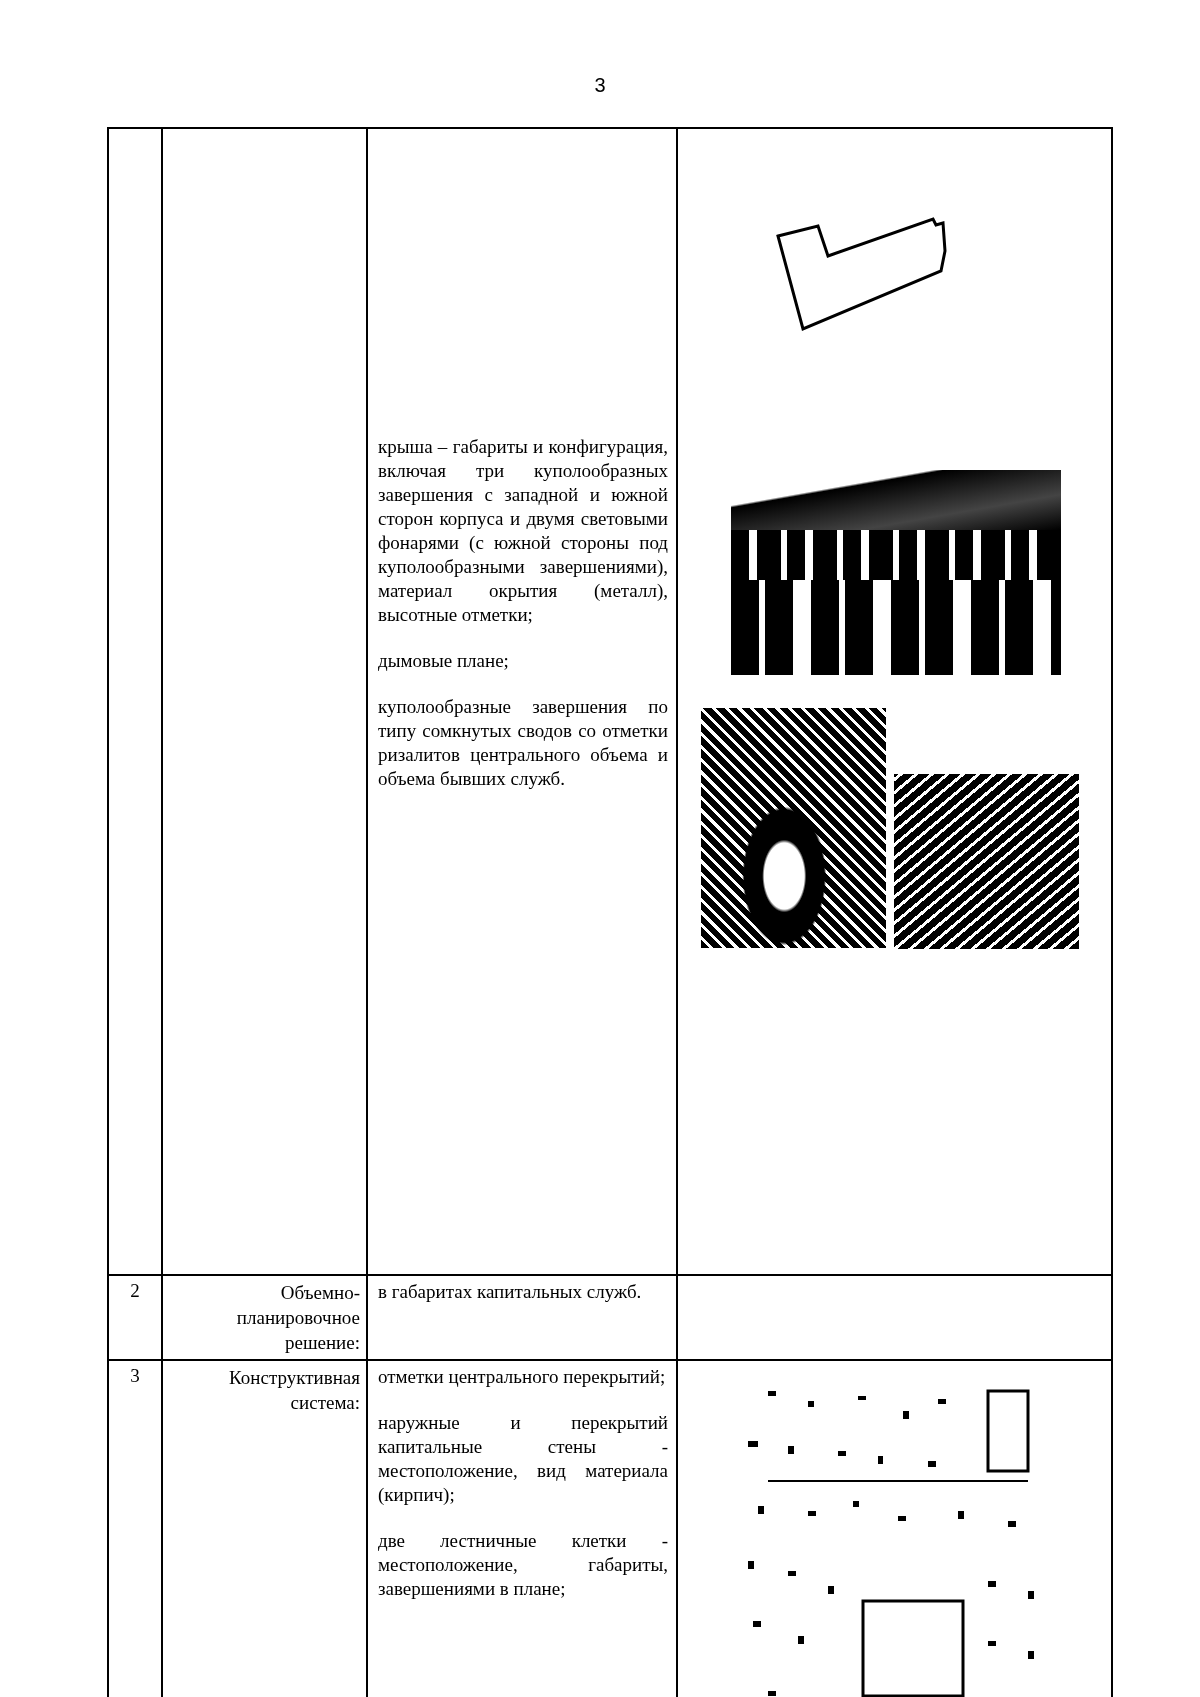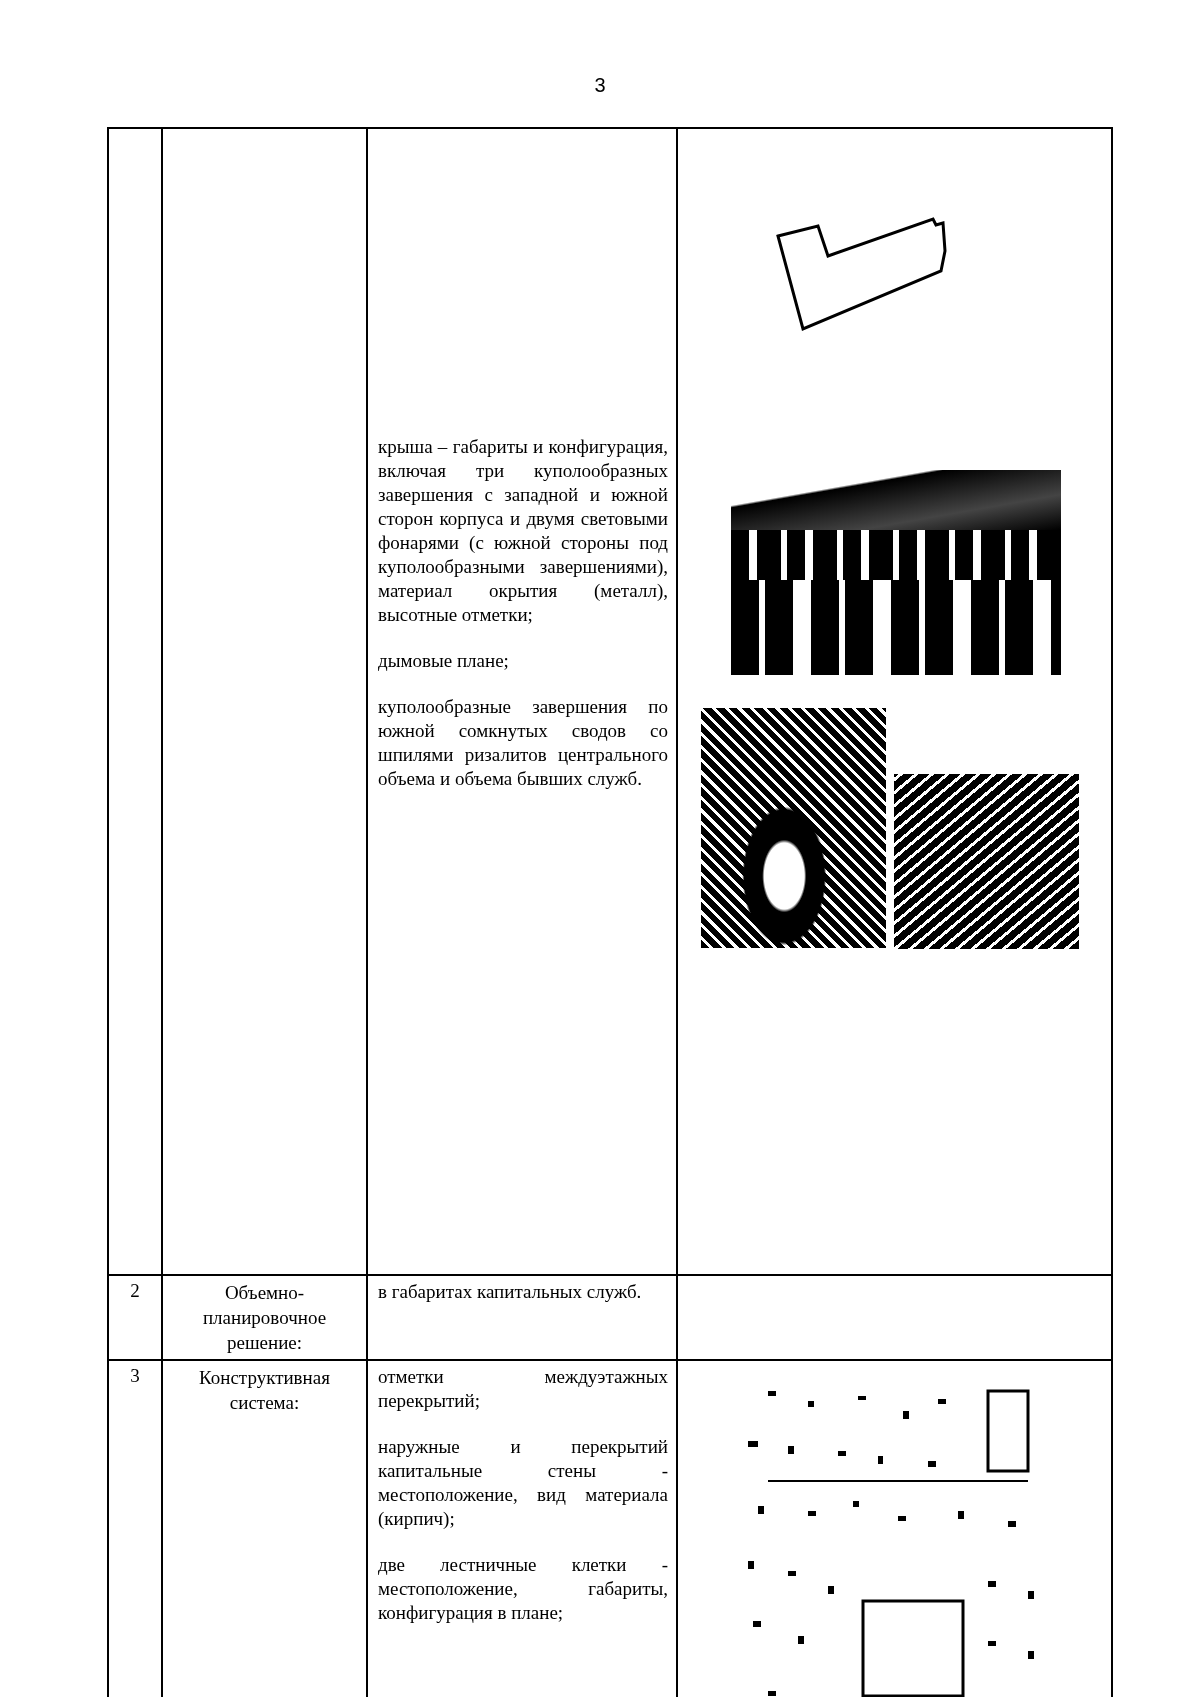--- a/index.html
+++ b/index.html
@@ -5,21 +5,21 @@
   html, body { margin: 0; padding: 0; background: #ffffff; }
   body { width: 1200px; height: 1697px; position: relative; overflow: hidden;
          font-family: "Liberation Serif", "DejaVu Serif", serif; color: #000; }
   .page-num { position: absolute; top: 74px; left: 0; width: 1200px; text-align: center;
               font-family: "Liberation Sans", sans-serif; font-size: 20px; }
   table.main { position: absolute; left: 107px; top: 127px; width: 1004px;
                border-collapse: collapse; table-layout: fixed; }
   table.main td { border: 2px solid #000; vertical-align: top; padding: 0; }
   col.c1 { width: 54px; } col.c2 { width: 205px; } col.c3 { width: 310px; } col.c4 { width: 435px; }
   .num { text-align: center; font-size: 19px; padding-top: 4px !important; }
-  .name { text-align: center; font-size: 19px; line-height: 25px; padding: 4px 6px 0 6px !important; }
+  .name { text-align: right; font-size: 19px; line-height: 25px; padding: 4px 6px 0 6px !important; }
   .txt { font-size: 19px; line-height: 24px; text-align: justify; padding: 4px 8px 0 10px !important; }
   .txt p { margin: 0 0 22px 0; }
   .r1 td { height: 839px; margin-left: 48px; }
   .r2 td { height: 79px; }
   .r3 td { height: 512px; }
   .r1 .txt { padding-top: 306px !important; }
   .imgcell { position: relative; }
   .ph { position: absolute; }
 </style>
 </head>
@@ -35,21 +35,21 @@
       <col class="c4">
     </colgroup>
 
   <tbody>
       <tr class="r1">
     <td class="num"></td>
     <td class="name"></td>
     <td class="txt">
       <p>крыша – габариты и конфигурация, включая три куполообразных завершения с западной и южной сторон корпуса и двумя световыми фонарями (с южной стороны под куполообразными завершениями), материал окрытия (металл), высотные отметки;</p>
       <p>дымовые плане;</p>
-      <p>куполообразные завершения по южной сомкнутых сводов со шпилями ризалитов центрального объема и объема бывших служб.</p>
+      <p>куполообразные завершения по типу сомкнутых сводов со отметки ризалитов центрального объема и объема бывших служб.</p>
     </td>
     <td class="imgcell">
       <svg class="ph" style="left:95px;top:82px" width="210" height="130" viewBox="0 0 210 130">
         <path d="M5 25 L45 15 L55 45 L160 8 L163 14 L170 12 L172 40 L168 60 L30 118 Z" fill="none" stroke="#000" stroke-width="3"></path>
       </svg>
       <div class="ph" style="left:53px;top:341px;width:330px;height:205px;background:
         repeating-linear-gradient(90deg,#000 0 18px,#fff 18px 26px,#000 26px 50px,#fff 50px 56px),#000;">
         <div style="position:absolute;left:0;top:0;width:100%;height:60px;background:linear-gradient(170deg,#fff 30%,#000 32%,#444 70%,#000);"></div>
         <div style="position:absolute;left:0;bottom:0;width:100%;height:95px;background:repeating-linear-gradient(90deg,#000 0 28px,#fff 28px 34px,#000 34px 62px,#fff 62px 80px);"></div>
       </div>
@@ -68,23 +68,23 @@
     <td class="txt">
       <p>в габаритах капитальных служб.</p>
     </td>
     <td></td>
   </tr>
 
   <tr class="r3">
     <td class="num">3</td>
     <td class="name">Конструктивная система:</td>
     <td class="txt">
-      <p>отметки междуэтажных перекрытий;</p>
+      <p>отметки центрального перекрытий;</p>
       <p>наружные и перекрытий капитальные стены - местоположение, вид материала (кирпич);</p>
-      <p>две лестничные клетки - местоположение, габариты, конфигурация в плане;</p>
+      <p>две лестничные клетки - местоположение, габариты, завершениями в плане;</p>
     </td>
     <td class="imgcell">
       <svg class="ph" style="left:50px;top:10px" width="340" height="385" viewBox="0 0 340 385">
         <line x1="40" y1="110" x2="300" y2="110" stroke="#000" stroke-width="2"></line>
         <rect x="260" y="20" width="40" height="80" fill="none" stroke="#000" stroke-width="3"></rect>
         <rect x="135" y="230" width="100" height="95" fill="none" stroke="#000" stroke-width="3"></rect>
         <g fill="#000">
           <rect x="40" y="20" width="8" height="5"></rect>
               <rect x="80" y="30" width="6" height="6"></rect>
               <rect x="130" y="25" width="8" height="4"></rect>

